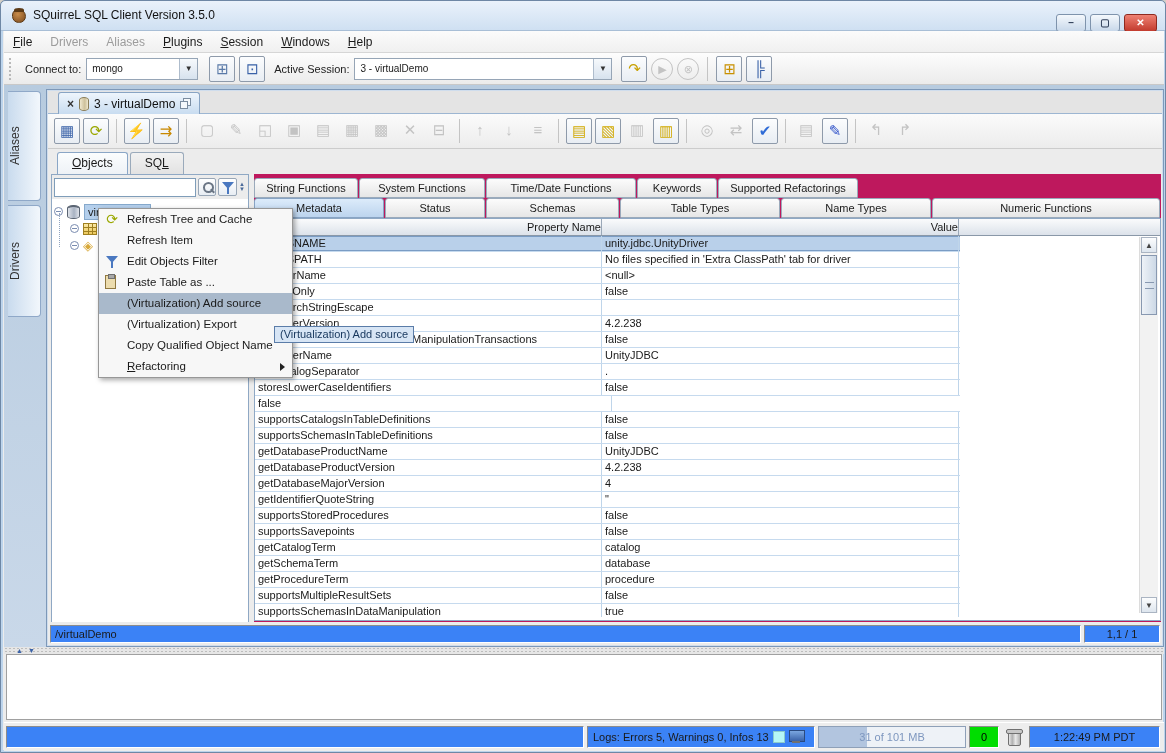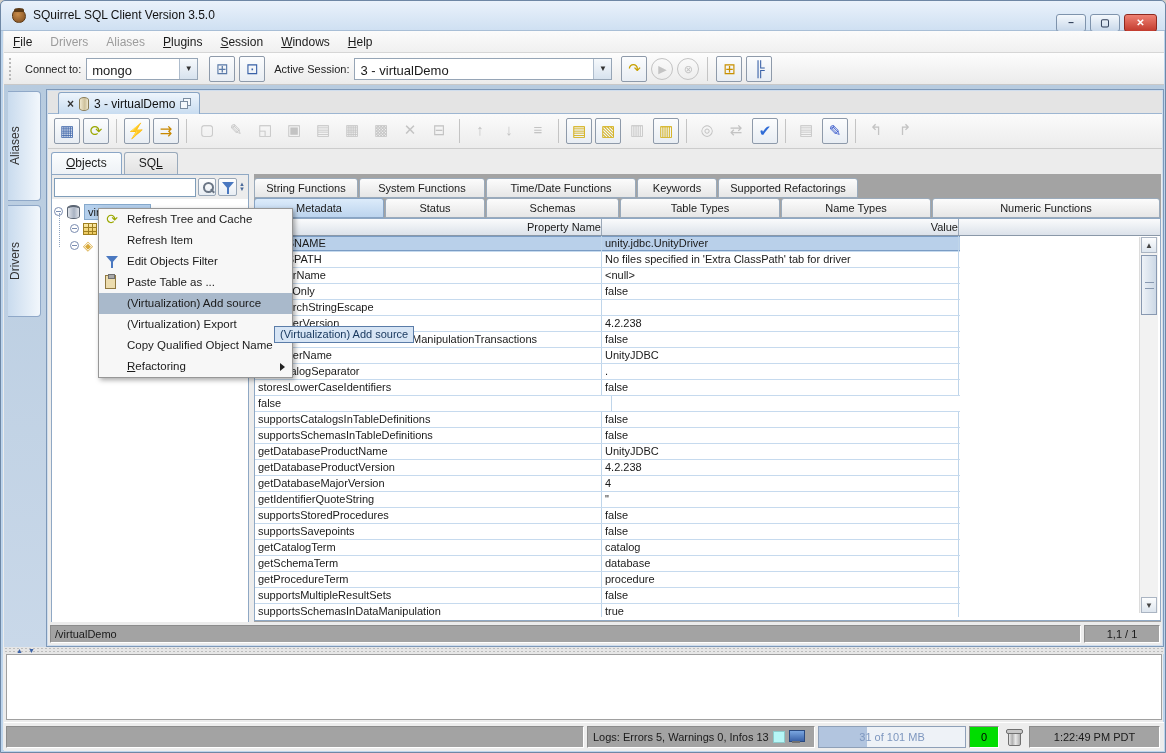--- a/index.html
+++ b/index.html
@@ -31,21 +31,21 @@
   .menu-item.off { color:#9c9c9c; }
 
   
   .toolbar { position:absolute; left:3px; top:52px; width:1160px; height:32px;
     background:linear-gradient(#fdfdfd,#ebebeb); border-bottom:1px solid #c8c8c8;
     display:flex; align-items:center; gap:5px; padding-left:4px; }
   .grip { width:5px; height:24px; margin-right:3px;
     background-image:radial-gradient(#b9b9b9 1px, transparent 1.2px); background-size:4px 4px; }
   .tb-label { font-size:11px; color:#222; margin-left:4px; }
   .combo { display:flex; height:22px; border:1px solid #96a5b6; background:#fff; align-items:stretch; }
-  .combo .val { padding:4px 4px 0 5px; font-size:13px; flex:1; }
+  .combo .val { padding:4px 4px 0 5px; font-size:10px; flex:1; }
   .combo .arrow { width:18px; background:linear-gradient(#f6f9fc,#d7e2ee); border-left:1px solid #aebccc;
     color:#333; text-align:center; line-height:20px; font-size:8px; }
   .combo.c1 { width:112px; } .combo.c2 { width:258px; }
   .tbtn { display:inline-block; width:26px; height:26px; text-align:center; line-height:24px;
     font-size:15px; color:#9a9a9a; }
   .tbtn.boxed { border:1px solid #8e9aaa; border-radius:2px; background:linear-gradient(#fcfdfe,#e8edf3); }
   .tbtn.off { color:#c3c3c3; }
   .tbtn.round { border:1px solid #c3c3c3; border-radius:50%; width:22px; height:22px; line-height:20px; font-size:11px; }
   .tb-sep { width:1px; height:24px; background:#c4c4c4; margin:0 4px; }
 
@@ -74,21 +74,21 @@
   .detach i.b { left:3px; top:0; } .detach i.a { left:0; top:3px; }
 
   .stoolbar { position:absolute; left:1px; top:24px; width:1114px; height:35px;
     background:linear-gradient(#fbfbfb,#ececec); border-bottom:1px solid #cccccc;
     display:flex; align-items:center; gap:3px; padding-left:6px; }
 
   
   .objtabs { position:absolute; left:4px; top:62px; height:22px; display:flex; gap:2px; }
   .otab { height:22px; padding:0 14px; line-height:21px; font-size:12px; border:1px solid #9aaabb;
     border-bottom:none; border-radius:3px 3px 0 0; background:linear-gradient(#f2f2f2,#e2e2e2); }
-  .otab.sel { background:linear-gradient(#fbfdfe,#eef2f6); border-color:#8aa6c6; font-weight:normal; }
+  .otab.sel { background:linear-gradient(#fbfdfe,#eef2f6); border-color:#8aa6c6; font-weight:normal;margin-left:6px; }
 
   
   .treepanel { position:absolute; left:4px; top:84px; width:198px; height:449px;
     background:#fff; border:1px solid #8fa8c4; }
   .searchrow { position:absolute; left:0; top:0; width:196px; height:24px; background:#ececec;
     display:flex; align-items:center; gap:2px; padding:2px; }
   .searchbox { flex:1; height:19px; background:#fff; border:1px solid #7f9db9; }
   .mag { position:relative; width:18px; height:18px; border:1px solid #98a6b6; border-radius:2px;
     background:linear-gradient(#fff,#e8edf3); }
   .mag:before { content:""; position:absolute; left:4px; top:3px; width:7px; height:7px;
@@ -114,21 +114,21 @@
     linear-gradient(#fbe9a6,#ecc95c); position:relative; }
   .tblicon:before { content:""; position:absolute; inset:0;
     background:linear-gradient(90deg, transparent 4px,#a08020 4px,#a08020 5px, transparent 5px, transparent 8px,#a08020 8px,#a08020 9px, transparent 9px),
     linear-gradient(transparent 3px,#a08020 3px,#a08020 4px, transparent 4px, transparent 7px,#a08020 7px,#a08020 8px,transparent 8px); }
   .udticon { font-size:13px; color:#d8a838; line-height:12px; }
   .tlabel { font-size:11px; padding:1px 3px; }
   .tlabel.sel { background:#b4cfec; border:1px solid #86a9cc; }
   .branch-v { position:absolute; border-left:1px dotted #90a4c0; }
 
   
-  .rightpanel { position:absolute; left:207px; top:84px; width:907px; height:449px; background:#a3a3a3; }
+  .rightpanel { position:absolute; left:207px; top:84px; width:907px; height:449px; background:#be185d; }
   .ftabs { position:absolute; left:0; display:flex; }
   .ftab { height:20px; line-height:19px; text-align:center; font-size:11px; border:1px solid #9aaabb;
     border-radius:3px 3px 0 0; background:linear-gradient(#fcfcfc,#e6e6e6); margin-right:1px;
     overflow:hidden; white-space:nowrap; padding:0 4px; }
   .ftabs.r1 { top:4px; } .ftabs.r2 { top:24px; width:100%; }
   .ftab.sel { background:linear-gradient(#dcebfa,#bcd4ee); border-color:#88a4c4; }
   .tablewrap { position:absolute; left:0; top:44px; width:907px; height:403px; background:#fff;
     border:1px solid #8fa8c4; overflow:hidden; }
   .thead { position:absolute; left:0; top:0; width:905px; height:17px;
     background:linear-gradient(#fafbfc,#dce2ea); border-bottom:1px solid #8a98a8; display:flex; }
@@ -145,21 +145,21 @@
   .sbtn { position:absolute; left:1px; width:16px; height:16px; border:1px solid #aab4c2;
     background:linear-gradient(#fcfdfe,#dde5ee); text-align:center; font-size:8px; line-height:15px; color:#444; }
   .sthumb { position:absolute; left:1px; top:18px; width:16px; height:60px; border:1px solid #8898b0;
     background:linear-gradient(90deg,#eef2f7,#ccd8e6); }
   .sthumb:after { content:""; position:absolute; left:3px; top:26px; width:9px; height:5px;
     border-top:1px solid #8898b0; border-bottom:1px solid #8898b0; }
 
   
   .sess-status { position:absolute; left:1px; bottom:1px; width:1114px; height:23px; background:#ececec;
     display:flex; align-items:center; gap:3px; padding:0 2px; }
-  .sunken { border:1px solid; border-color:#8c8c8c #ffffff #ffffff #8c8c8c; background:#a3a3a3; }
+  .sunken { border:1px solid; border-color:#8c8c8c #ffffff #ffffff #8c8c8c; background:#3b82f6; }
   .path-cell { flex:1; height:18px; line-height:16px; padding-left:4px; }
   .pos-cell { width:76px; height:18px; line-height:16px; text-align:center; }
 
   
   .cmenu { position:absolute; left:94px; top:123px; width:195px; background:#f7f7f7;
     border:1px solid #979797; box-shadow:2px 2px 5px rgba(0,0,0,.35); z-index:50; }
   .citem { position:relative; height:21px; line-height:21px; padding-left:28px; font-size:11.5px;
     white-space:nowrap; }
   .citem.hl { background:#a9b9cb; }
   .cicon { position:absolute; left:5px; top:3px; width:16px; height:16px; text-align:center; }

